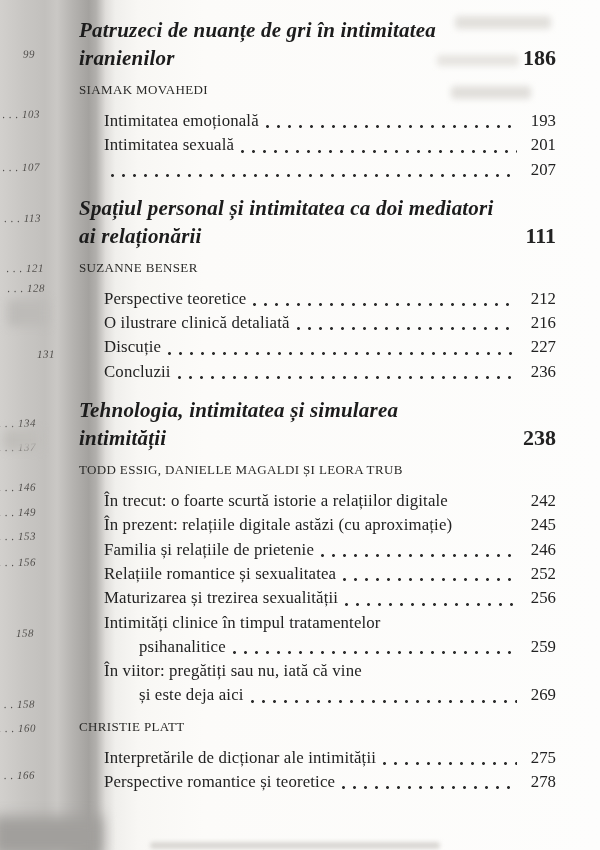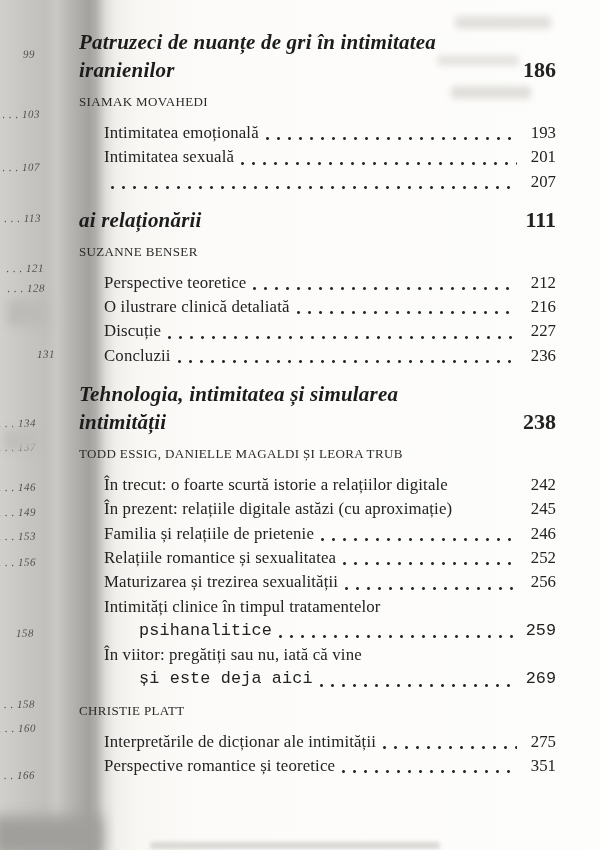--- a/index.html
+++ b/index.html
@@ -22,35 +22,35 @@
   
   .ghost{position:absolute;border-radius:4px;filter:blur(3px);}
   .g1{left:455px;top:16px;width:96px;height:13px;background:#e2e0dc;}
   .g2{left:437px;top:55px;width:82px;height:11px;background:#e6e4e0;}
   .g3{left:451px;top:86px;width:80px;height:13px;background:#e1dfdb;}
   .g4{left:150px;top:842px;width:290px;height:7px;background:#d9d7d3;filter:blur(2px);}
   .g5{left:-8px;top:816px;width:110px;height:40px;background:#a19f9c;filter:blur(7px);}
   .g6{left:8px;top:300px;width:40px;height:26px;background:#bdbbb8;filter:blur(5px);}
   .g7{left:4px;top:430px;width:36px;height:20px;background:#c0beba;filter:blur(5px);}
   
-  .toc{position:absolute;left:79px;top:28px;width:477px;}
+  .toc{position:absolute;left:79px;top:16px;width:477px;}
   .chapter{margin:0 0 12px 0;}
   .title{
     font-style:italic;font-weight:600;font-size:21px;line-height:28px;
     margin:0 0 11px 0;letter-spacing:.2px;color:#1c1c1c;
   }
   .tline{display:flex;justify-content:space-between;align-items:baseline;}
   .title .pg{font-style:normal;font-weight:700;font-size:22px;letter-spacing:0;color:#222;}
   .author{
     font-size:13px;line-height:14px;margin:0 0 12px 0;
     letter-spacing:.35px;color:#2a2a28;font-weight:400;
   }
   .entries{padding-left:25px;font-size:16.8px;color:#222;}
   .row{display:flex;align-items:flex-start;line-height:24.3px;}
-  .row.indent{padding-left:35px;font-family:Liberation Mono, monospace;}
+  .row.indent{padding-left:35px;}
   .txt{white-space:nowrap;letter-spacing:.15px;}
   .leader{
     flex:1;height:3px;align-self:flex-end;margin:0 7px 5px 7px;
     background:radial-gradient(circle at 1.5px 1.5px,#2c2c2c 1.25px,transparent 1.6px) repeat-x;
     background-size:11px 3px;min-width:10px;
   }
   .leader.plain{background:none;min-width:4px;margin:0;}
   .pgnum{min-width:32px;text-align:right;white-space:nowrap;}
 </style>
 </head>
@@ -113,20 +113,23 @@
         <div class="row">
           <span class="leader"></span>
           <span class="pgnum">207</span>
         </div>
       </div>
     </section>
 
     <section class="chapter">
       <h2 class="title">
         <span class="tline">
+          <span>Spațiul personal și intimitatea ca doi mediatori</span>
+        </span>
+        <span class="tline">
           <span>ai relaționării</span>
           <span class="pg">111</span>
         </span>
       </h2>
       <div class="author">SUZANNE BENSER</div>
       <div class="entries">
         <div class="row">
           <span class="txt">Perspective teoretice</span>
           <span class="leader"></span>
           <span class="pgnum">212</span>
@@ -209,19 +212,19 @@
       <div class="author">CHRISTIE PLATT</div>
       <div class="entries">
         <div class="row">
           <span class="txt">Interpretările de dicționar ale intimității</span>
           <span class="leader"></span>
           <span class="pgnum">275</span>
         </div>
         <div class="row">
           <span class="txt">Perspective romantice și teoretice</span>
           <span class="leader"></span>
-          <span class="pgnum">351</span>
+          <span class="pgnum">278</span>
         </div>
       </div>
     </section>
 
   </main>
 </div>
 
 </body></html>

